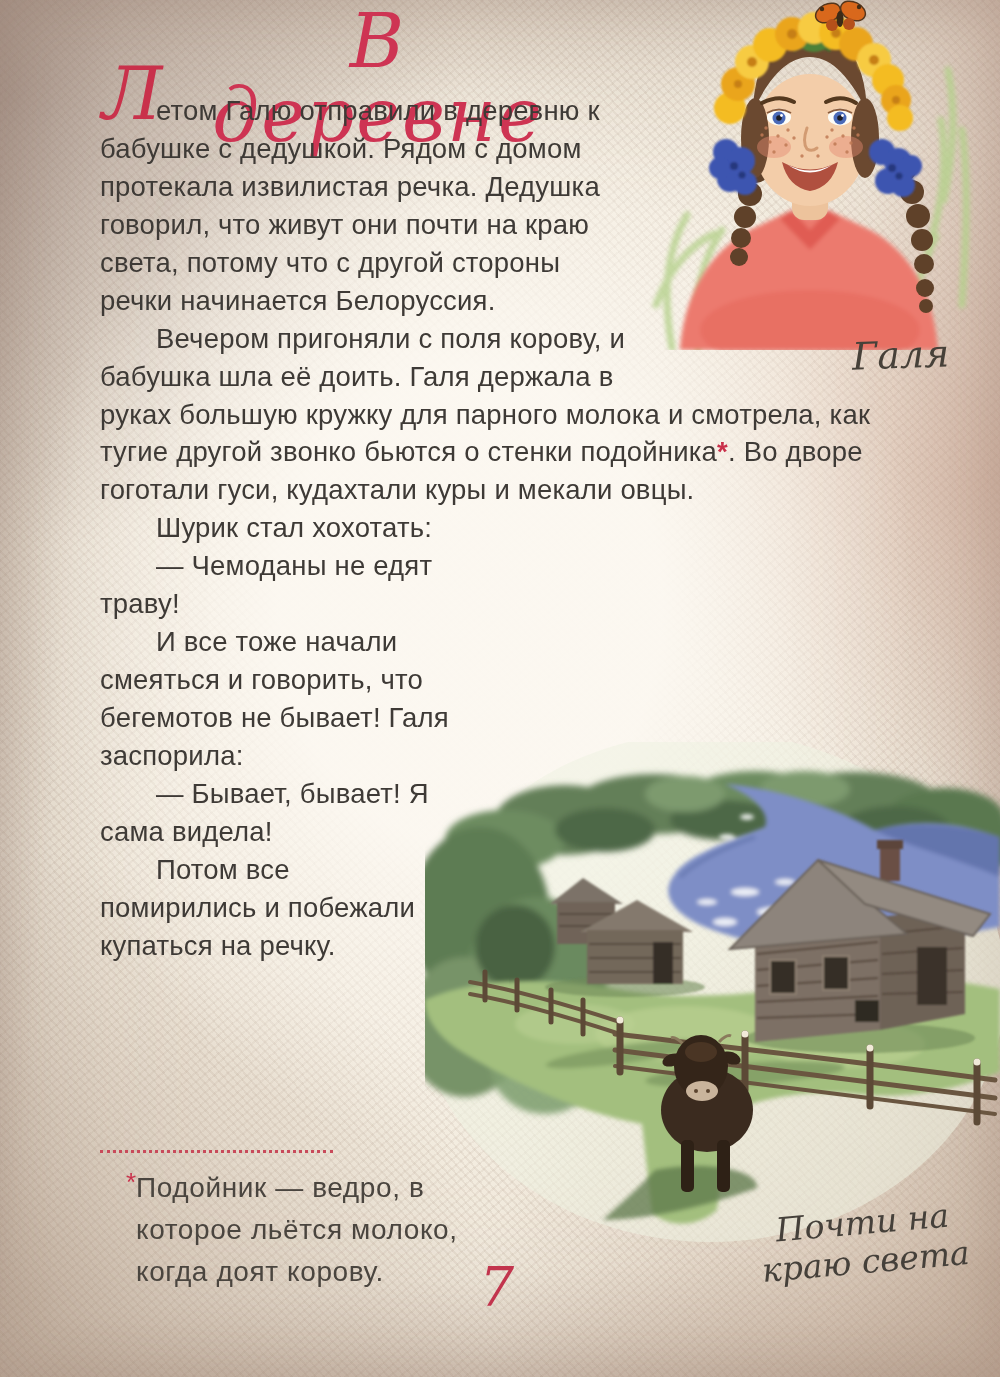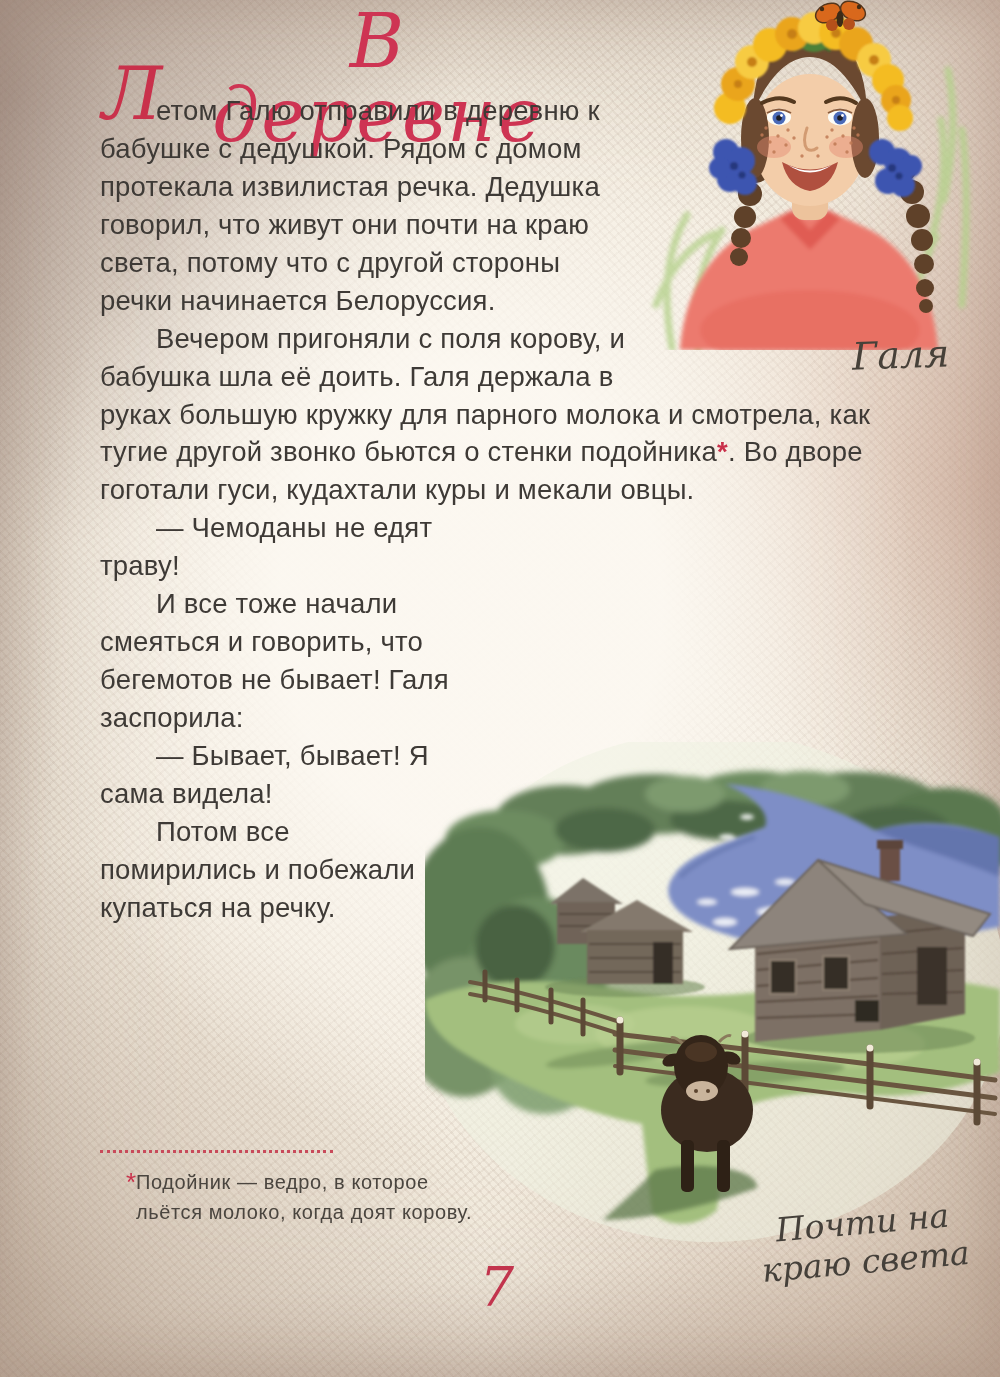--- a/index.html
+++ b/index.html
@@ -49,21 +49,21 @@
     transform:rotate(-2deg);
   }
   .caption-land{
     position:absolute; left:760px; top:1204px; font-size:33px; color:#45403a;
     line-height:1.18; white-space:pre-line; transform:rotate(-5deg); text-align:center;
   }
   .footnote{position:absolute; left:100px; top:1150px; width:420px;}
   .footnote-rule{width:233px; border-top:3px dotted #c84a5a; margin-bottom:14px;}
   .footnote-body{display:flex;}
   .footnote-star{color:#c9314b; font-size:26px; width:36px; flex:0 0 36px; padding-left:26px; box-sizing:border-box;}
-  .footnote-text{font-size:20px; line-height:1.5; color:#4a453f; width:352px; letter-spacing:.6px;}
+  .footnote-text{font-size:28px; line-height:1.5; color:#4a453f; width:352px; letter-spacing:.6px;}
 
   .page-number{
     position:absolute; left:460px; top:1256px; width:74px; text-align:center;
     font-size:54px; color:#c2344d;
   }
 </style>
 </head>
 <body>
 
 <div class="page">
@@ -228,20 +228,21 @@
   </svg>
 
   <div class="caption-galya cursive">Галя</div>
 
   <div class="story">
     <span class="dropcap">Л</span>
     <div class="spacer-a"></div>
     <p>етом Галю отправили в деревню к бабушке с дедушкой. Рядом с домом протекала извилистая речка. Дедушка говорил, что живут они почти на краю света, потому что с другой стороны речки начинается Белоруссия.</p>
     <p><span>Вечером пригоняли с поля корову, и бабушка шла её доить. Галя держала в руках большую кружку для парного молока и смотрела, как тугие другой звонко бьются о стенки подойника</span><span class="note-star">*</span><span>. Во дворе гоготали гуси, кудахтали куры и мекали овцы.</span></p>
     <div class="spacer-b"></div>
+    <p>Шурик стал хохотать:</p>
     <p>— Чемоданы не едят траву!</p>
     <p>И все тоже начали смеяться и говорить, что бегемотов не бывает! Галя заспорила:</p>
     <p>— Бывает, бывает! Я сама видела!</p>
     <p>Потом все помирились и побежали купаться на речку.</p>
   </div>
 
   <svg class="landscape" viewBox="0 0 575 500" aria-hidden="true">
     <defs>
       <filter id="lb1" x="-20%" y="-20%" width="140%" height="140%">
           <feGaussianBlur stdDeviation="1"></feGaussianBlur>

